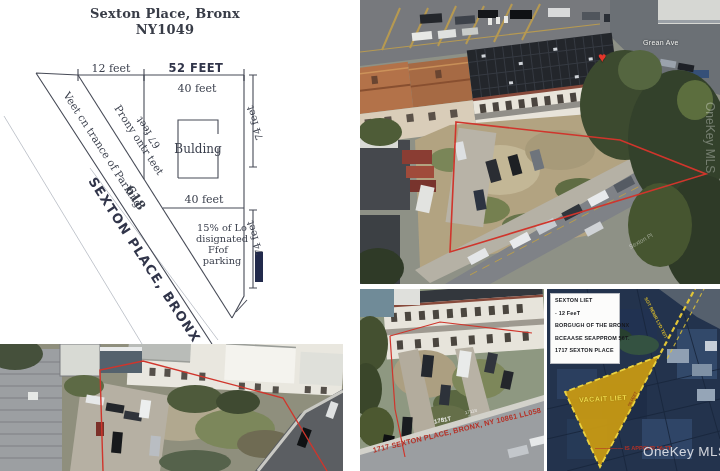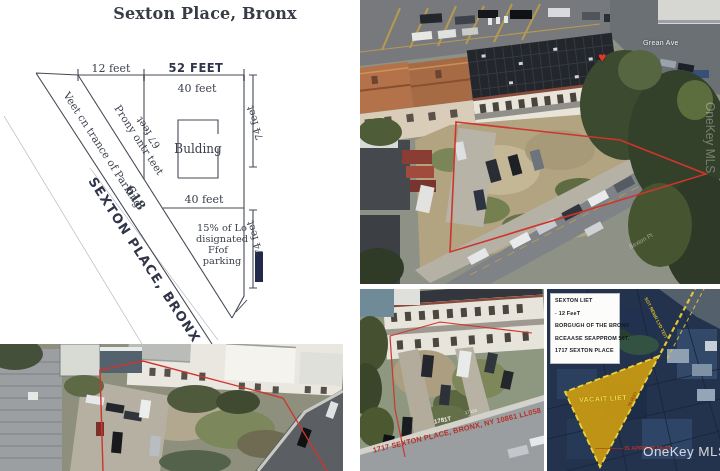--- a/index.html
+++ b/index.html
@@ -6,36 +6,37 @@
   #stage{position:relative;width:720px;height:471px;background:#ffffff;overflow:hidden;
          font-family:"Liberation Sans",sans-serif;}
   .panel{position:absolute;overflow:hidden;}
   .panel svg{display:block;}
   .photo{filter:blur(.45px) saturate(.96);}
   .ov{position:absolute;white-space:nowrap;line-height:1;}
   
   .dt{font-family:"DejaVu Serif",serif;fill:#3a3f4c;}
   .dts{font-family:"DejaVu Sans",sans-serif;fill:#31354a;font-weight:bold;}
   .title{font-family:"DejaVu Serif",serif;font-weight:bold;color:#383c47;
-         text-align:center;font-size:16px;line-height:16px;letter-spacing:.2px;margin-left:40px;}
+         text-align:center;font-size:13px;line-height:16px;letter-spacing:.2px;}
   
   .infobox{background:#fcfcfb;border:1px solid #b9bcc2;padding:4px 2px 2px 4px;
            font-size:5.4px;font-weight:bold;color:#16181d;letter-spacing:.2px;}
   .infobox div{margin-bottom:7.2px;}
   .wm{color:rgba(250,250,252,.8);font-size:13.5px;letter-spacing:.4px;}
   .wmv{color:rgba(255,255,255,.32);font-size:12px;transform:rotate(90deg);transform-origin:top left;}
 </style>
 </head>
 <body>
 
 <div id="stage">
 
   <div class="panel" style="left:0;top:0;width:357px;height:344px;background:#fff">
     <div class="ov title" style="left:0;top:6px;width:330px;">
       <div>Sexton Place, Bronx</div>
+      <div>NY1049</div>
     </div>
     <svg width="357" height="344" viewBox="0 0 357 344">
       <g stroke="#c3c7ce" stroke-width="1">
         <path d="M4,116 L142,344" fill="none"></path>
         <path d="M90,168 L218,340" fill="none"></path>
       </g>
       <g stroke="#474b57" stroke-width="1.1" fill="none">
         <path d="M78,75 L244,75"></path>
         <path d="M78,69 L78,81 M144,69 M144,69 L144,81 M244,69 L244,81"></path>
         <path d="M244,75 L244,296 L232,318"></path>

